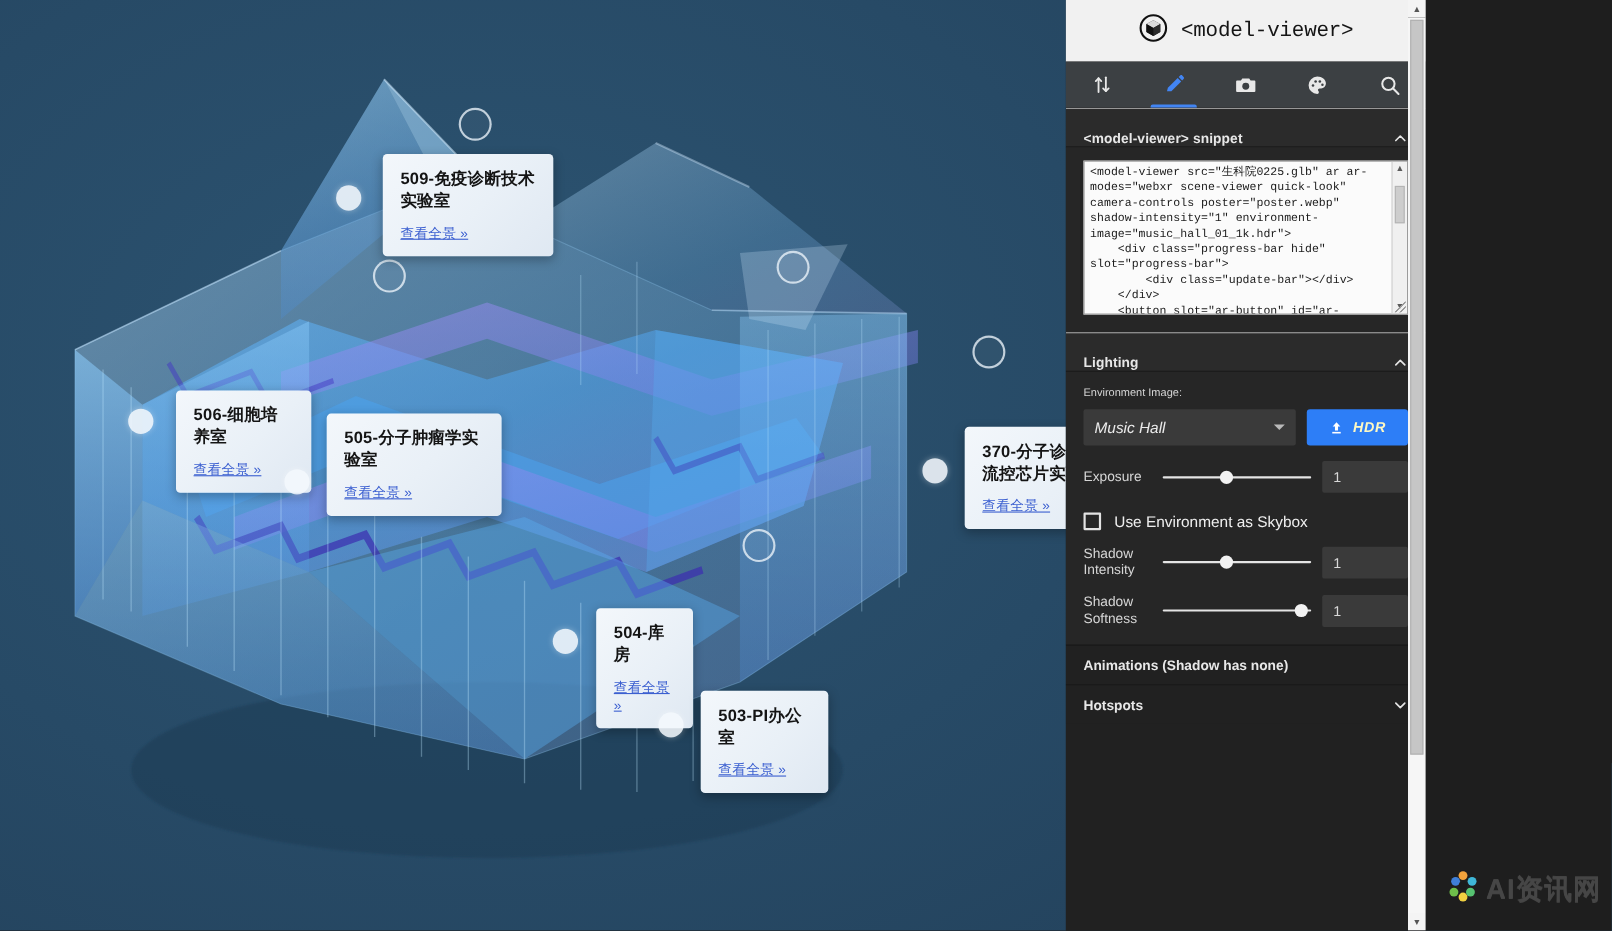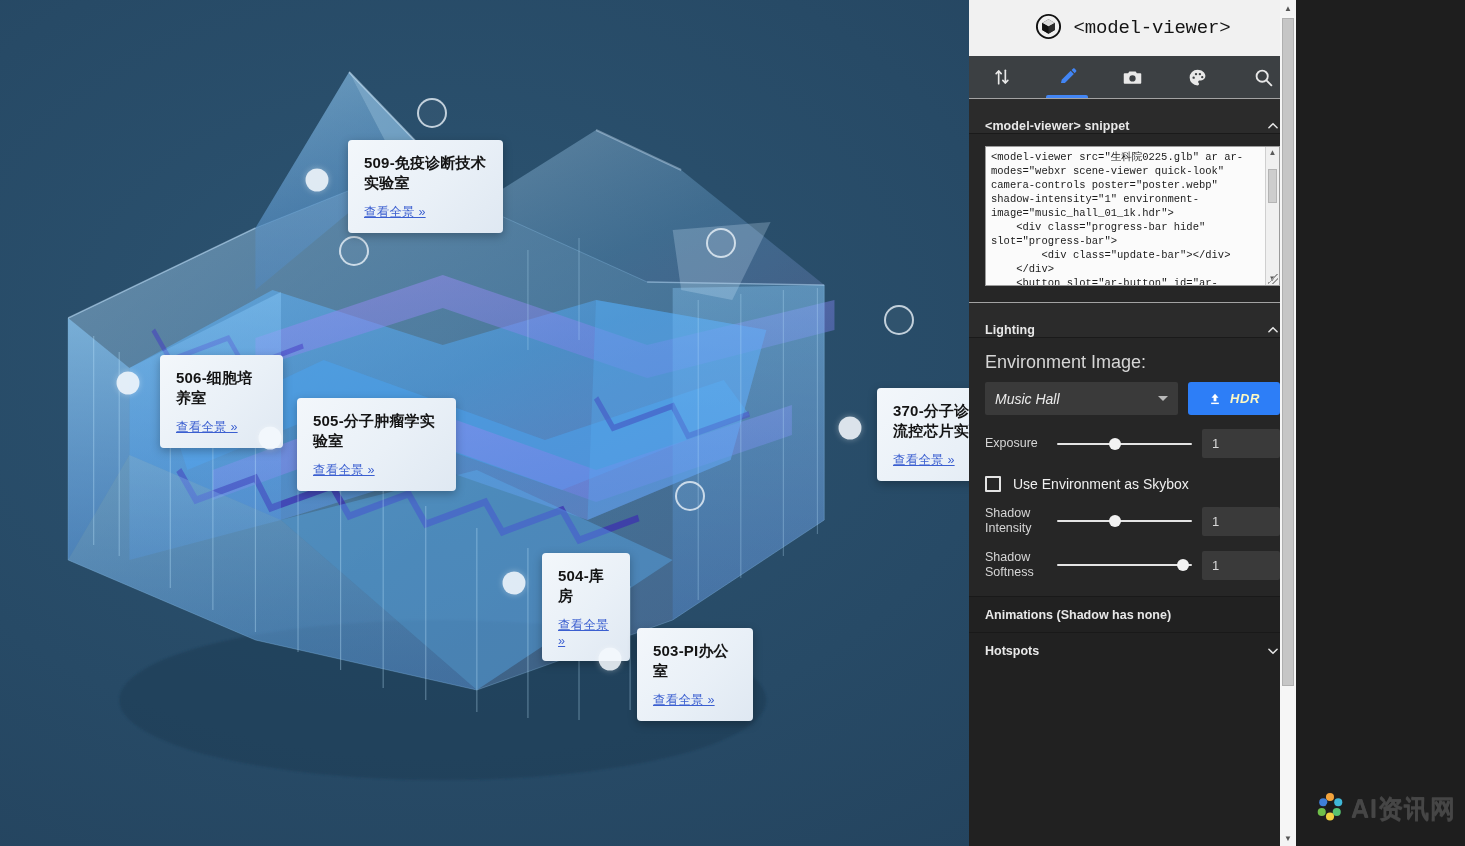--- a/index.html
+++ b/index.html
@@ -166,21 +166,21 @@
   .mini-sb .arw { font-size: 8px; color: #5a5a5a; line-height: 1; }
   .mini-sb .thumb { width: 9px; height: 34px; background: #cdcdcd; border: 1px solid #b4b4b4; margin-top: -60px;}
   .resize-grip {
     position: absolute; right: 1px; bottom: 1px; width: 10px; height: 10px;
     background:
       linear-gradient(135deg, transparent 45%, #9a9a9a 45%, #9a9a9a 55%, transparent 55%),
       linear-gradient(135deg, transparent 70%, #9a9a9a 70%, #9a9a9a 80%, transparent 80%);
   }
 
   .lighting-body { background: #262626; padding: 14px 16px 16px 16px; }
-  .field-label { color: #d6d6d6; font-size: 18px; margin-bottom: 9px; }
+  .field-label { color: #d6d6d6; font-size: 10px; margin-bottom: 9px; }
 
   .row { display: flex; align-items: center; gap: 10px; font-style: italic; }
 
   .select {
     flex: 1 1 auto;
     height: 33px;
     background: #3a3a3a;
     border: none;
     border-radius: 2px;
     color: #eaeaea;
@@ -371,21 +371,21 @@
         <div class="hotspot ring" style="left: 899px; top: 320px;"></div>
         <div class="hotspot ring" style="left: 690px; top: 496px;"></div>
       </div>
 
     <div id="anno-group">
         <div class="hotspot dot" style="left: 317px; top: 180px;"></div>
         <div class="anno" style="left: 348px; top: 140px; width: 155px;"><div class="title">509-免疫诊断技术实验室</div><a class="link">查看全景 »</a></div>
         <div class="hotspot dot" style="left: 128px; top: 383px;"></div>
         <div class="anno" style="left: 160px; top: 355px; width: 123px;"><div class="title">506-细胞培养室</div><a class="link">查看全景 »</a></div>
         <div class="hotspot dot" style="left: 270px; top: 438px;"></div>
-        <div class="anno" style="left: 297px; top: 398px; width: 159px;"><div class="title">505-分子肿瘤学实验室</div><a class="link">查看全景 »</a></div>
+        <div class="anno" style="left: 297px; top: 376px; width: 159px;"><div class="title">505-分子肿瘤学实验室</div><a class="link">查看全景 »</a></div>
         <div class="hotspot dot" style="left: 850px; top: 428px;"></div>
         <div class="anno" style="left: 877px; top: 388px; width: 162px;"><div class="title">370-分子诊断与微流控芯片实验室</div><a class="link">查看全景 »</a></div>
         <div class="hotspot dot" style="left: 514px; top: 583px;"></div>
         <div class="anno" style="left: 542px; top: 553px; width: 88px;"><div class="title">504-库房</div><a class="link">查看全景 »</a></div>
         <div class="hotspot dot" style="left: 610px; top: 659px;"></div>
         <div class="anno" style="left: 637px; top: 628px; width: 116px;"><div class="title">503-PI办公室</div><a class="link">查看全景 »</a></div>
       </div>
   </div>
 
   <div class="panel">

